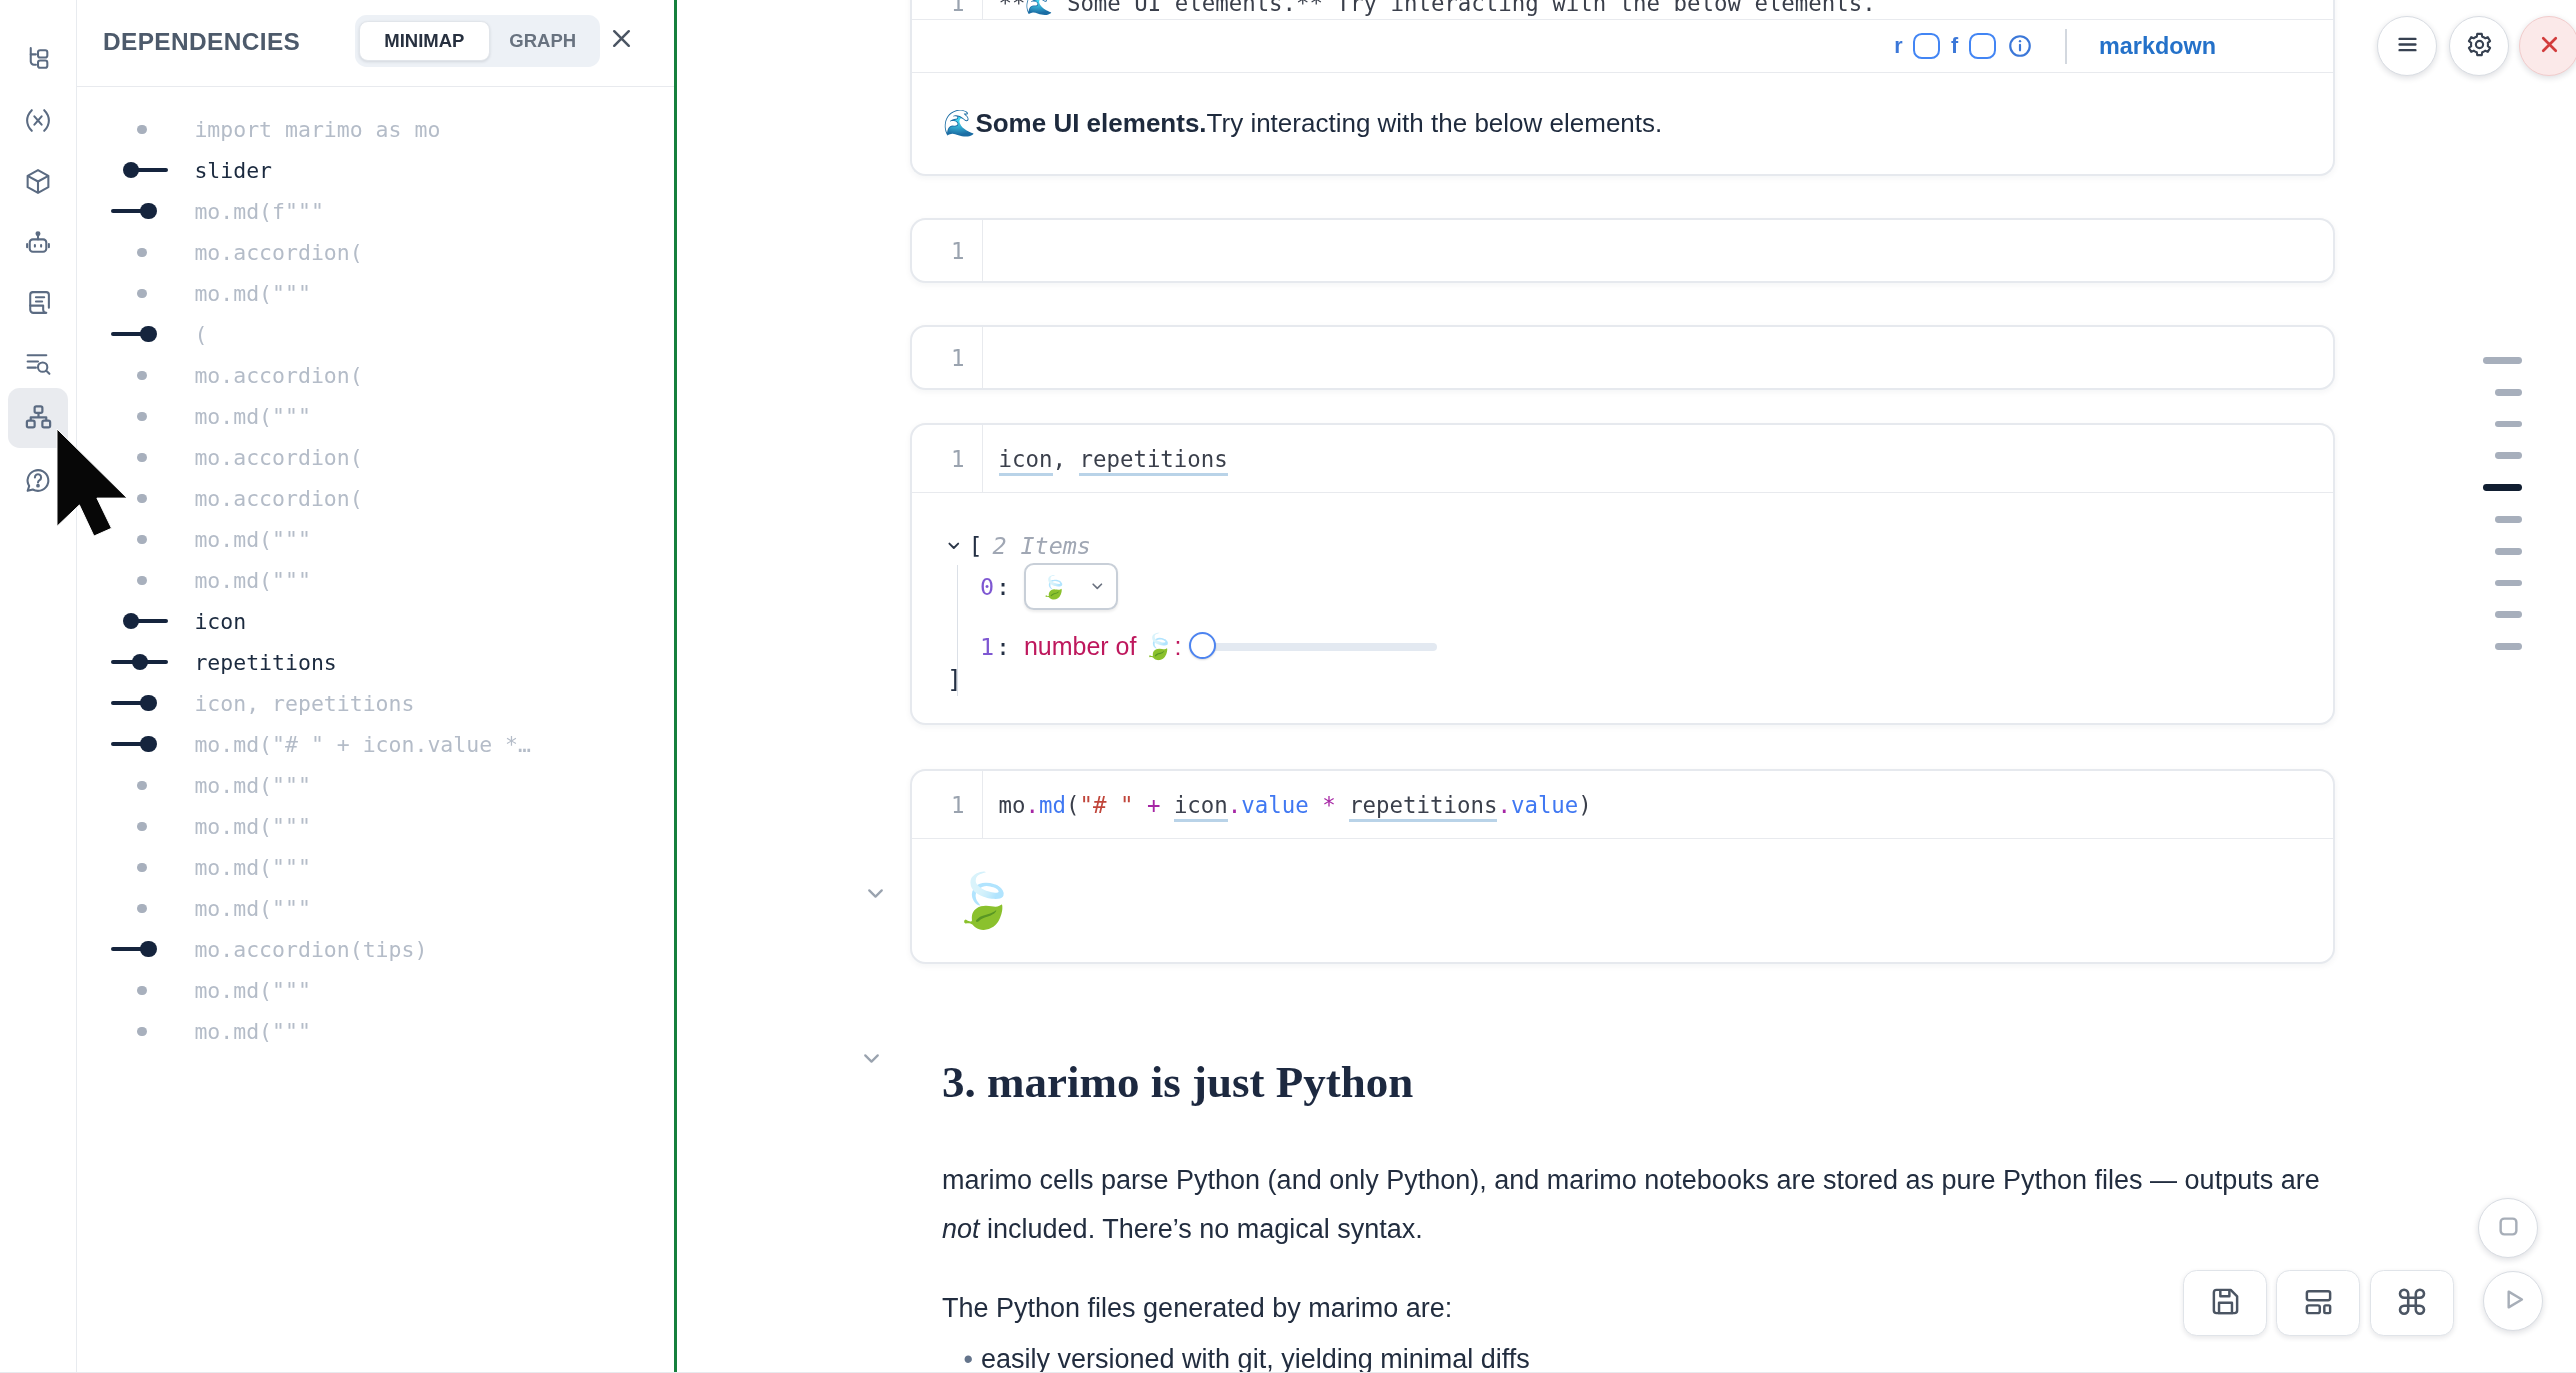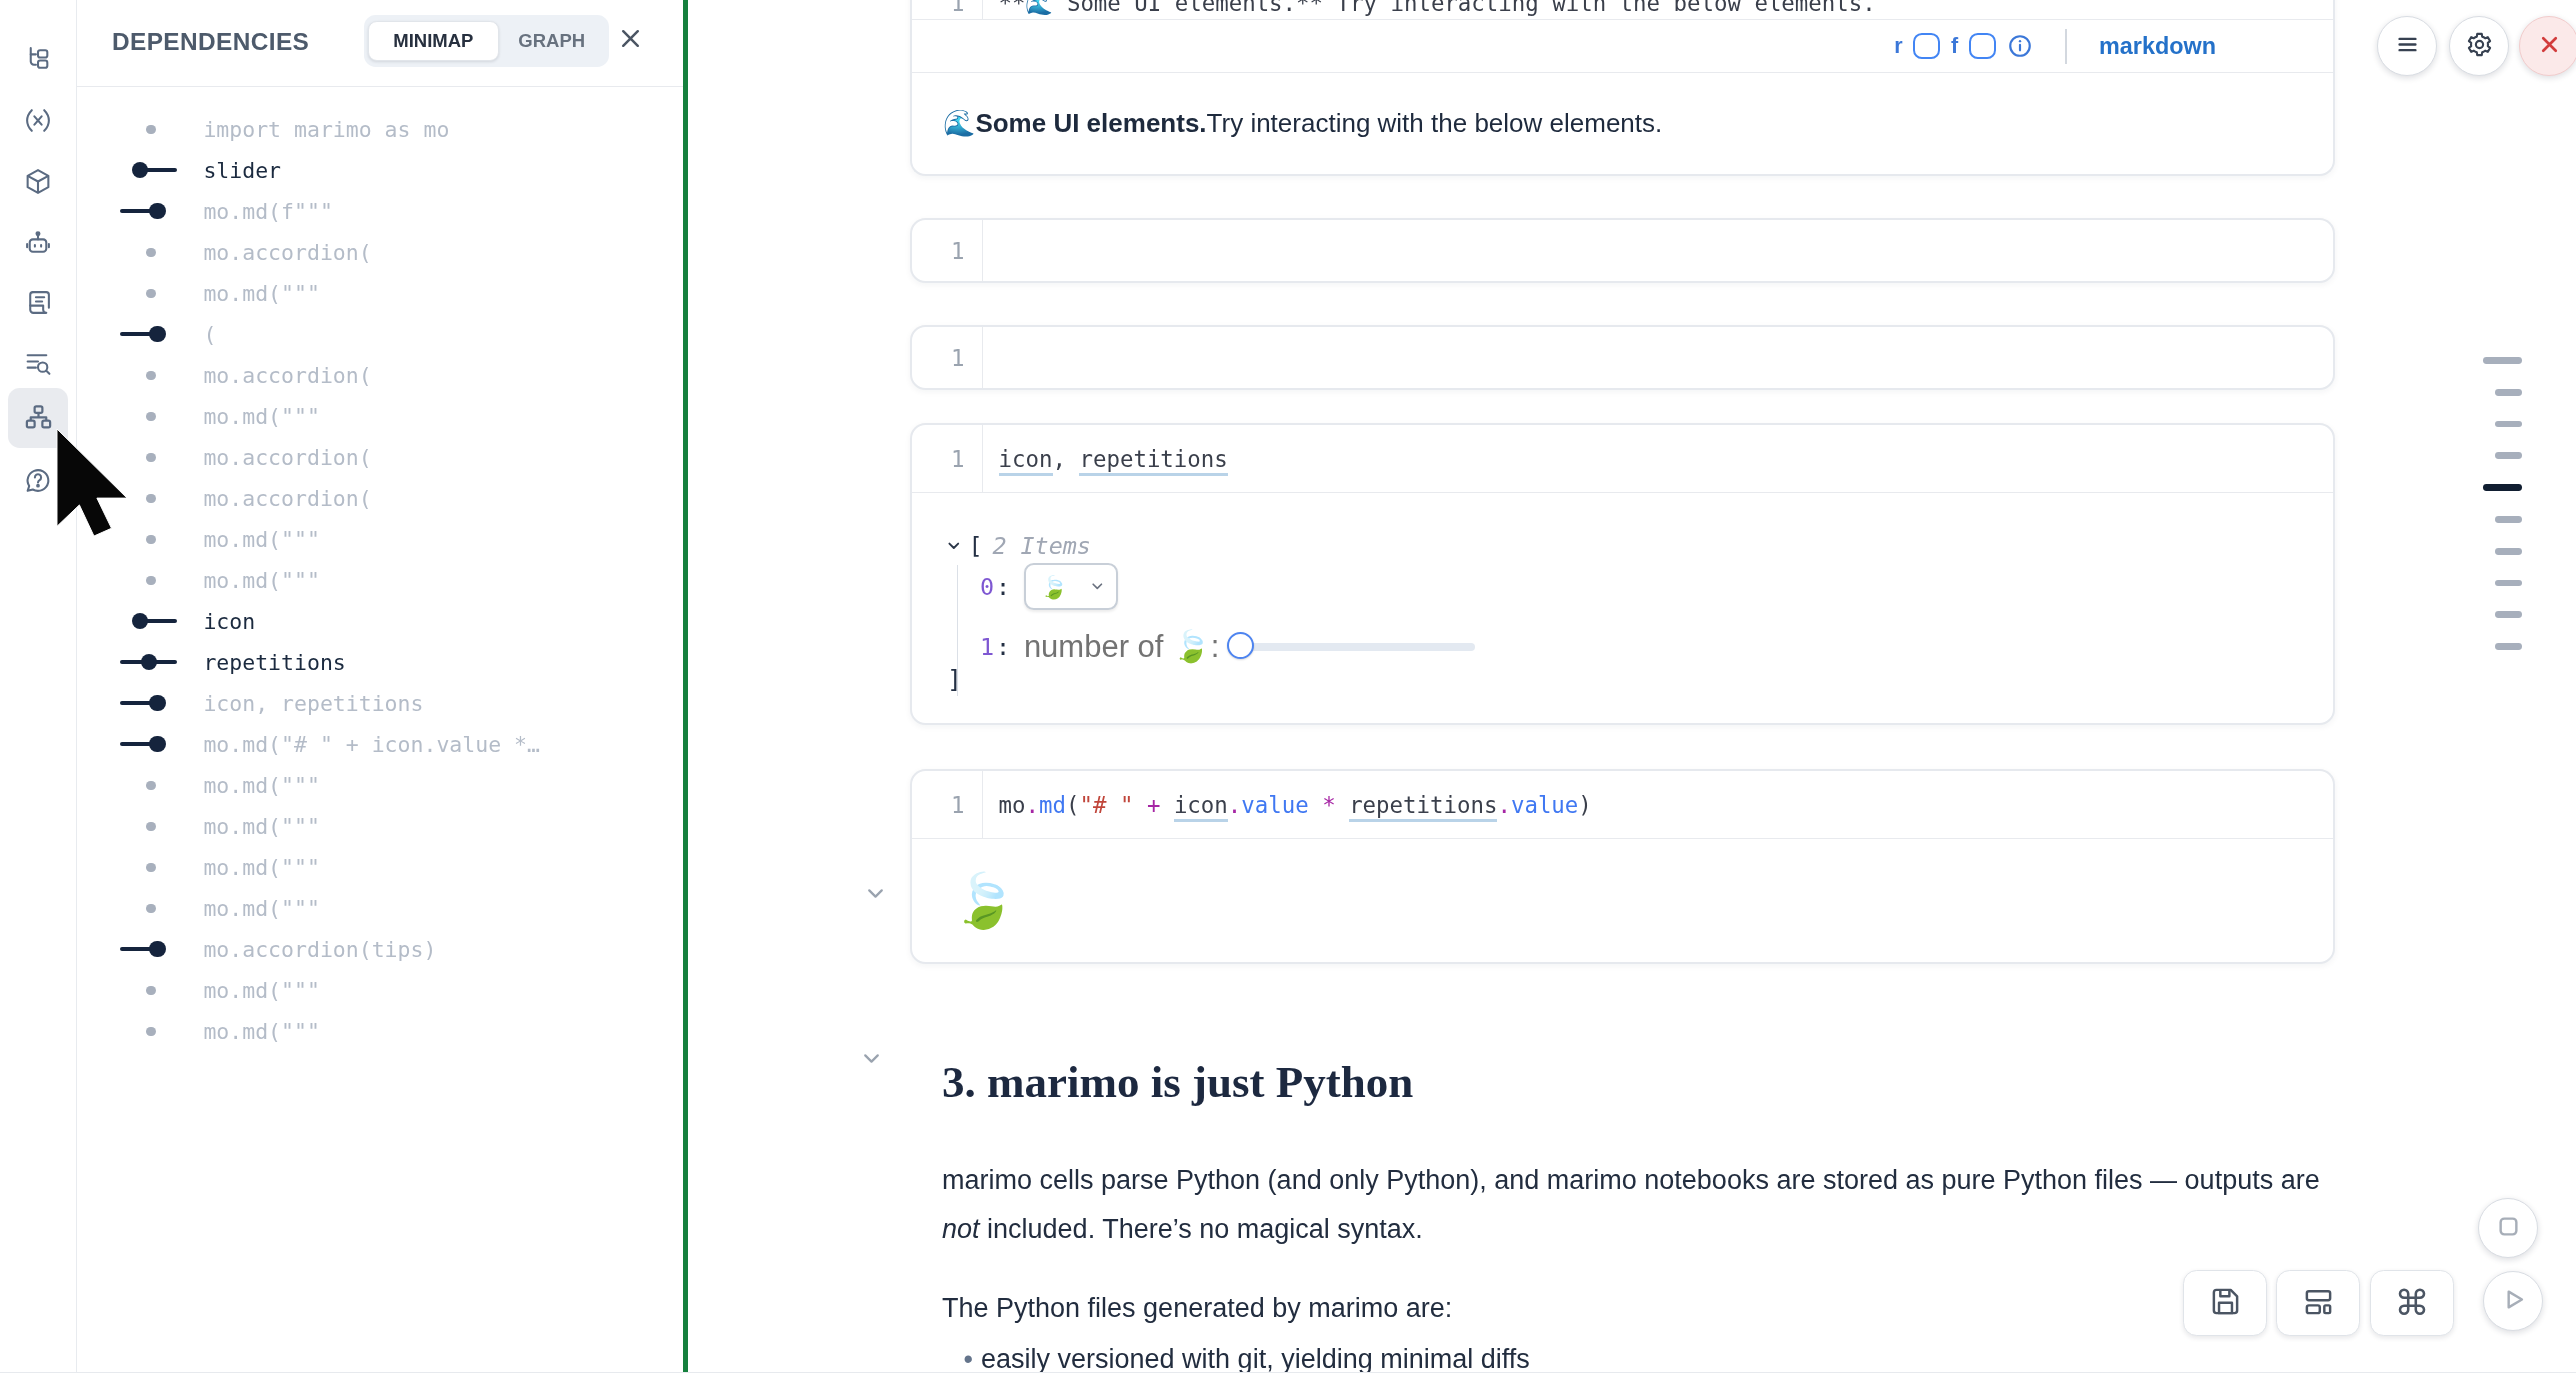--- a/index.html
+++ b/index.html
@@ -9,22 +9,22 @@
     -webkit-font-smoothing:antialiased;
   }
   
   .sidebar{position:absolute;left:0;top:0;width:76px;height:100%;background:#fff;
     border-right:1px solid #e8ebef;z-index:6;}
   .side-icon{position:absolute;left:50%;transform:translateX(-50%);width:51px;height:51px;
     display:flex;align-items:center;justify-content:center;border-radius:11.7px;color:#5b6b82;}
   .side-icon.active{background:#e9ebef;width:60px;height:60px;}
   .side-icon svg{display:block;}
   
-  .panel{position:absolute;left:69px;top:0;width:614px;height:100%;background:#fff;
-    border-right:5px solid #15803d;z-index:5;}
+  .panel{position:absolute;left:60px;top:0;width:614px;height:100%;background:#fff;
+    border-right:3px solid #15803d;z-index:5;}
   .panel-header{position:relative;height:86px;border-bottom:1px solid #e8eaee;}
   .panel-title{position:absolute;left:43px;top:28px;font-size:24.4px;font-weight:700;
     color:#4d5a6b;letter-spacing:0.4px;}
   .toggle{position:absolute;left:295px;top:14.6px;height:52px;background:#edf1f6;border-radius:11.7px;
     display:flex;align-items:center;padding:0 3.9px;box-sizing:border-box;}
   .toggle .chip{height:38px;display:flex;align-items:center;padding:0 24.4px;font-size:18.5px;
     font-weight:700;border-radius:8.8px;}
   .toggle .chip.on{background:#fff;color:#27303f;border:1px solid #e1e5ea;
     box-shadow:0 1px 2.9px rgba(16,24,40,.12);}
   .toggle .chip.off{color:#68727f;padding:0 19.5px;}
@@ -91,21 +91,21 @@
   .out-head .cnt{color:#a0a7b4;font-style:italic;margin-left:9.8px;}
   .guide{position:absolute;left:45px;top:72px;width:1px;height:131px;background:#dbe0e7;}
   .out-row0{position:absolute;left:68px;top:68px;height:51px;display:flex;align-items:center;gap:13.7px;}
   .out-row1{position:absolute;left:68px;top:135px;height:37px;display:flex;align-items:center;}
   .idx{font-size:23.4px;color:#7e57d2;}
   .colon{font-size:23.4px;color:#243044;margin-left:2px;}
   .dd{width:94px;height:47px;background:#fff;border:2px solid #c8cfd8;border-radius:9.8px;
     box-shadow:0 2px 2.9px rgba(0,0,0,.08);display:flex;align-items:center;box-sizing:border-box;}
   .dd .em{font-size:22.4px;margin-left:14.6px;}
   .dd .chev{margin-left:auto;margin-right:10.7px;color:#6b7280;display:flex;}
-  .sl-label{font-family:"Liberation Sans",sans-serif;font-size:31px;color:#737373;margin:0 9.8px 0 13.7px;}
+  .sl-label{font-family:"Liberation Sans",sans-serif;font-size:25px;color:#be185d;margin:0 9.8px 0 13.7px;}
   .slider{position:relative;width:246px;height:29px;}
   .slider .track{position:absolute;left:0;right:0;top:10.7px;height:8.8px;border-radius:4.9px;background:#e3e9f1;}
   .slider .thumb{position:absolute;left:-2px;top:0;width:27px;height:27px;border-radius:50%;
     background:#fff;border:2.9px solid #4d84f0;box-sizing:border-box;box-shadow:0 1px 2px rgba(0,0,0,.15);}
   .out-close{position:absolute;left:35px;top:172px;font-size:25px;color:#243044;}
   .cellMd{top:769px;height:195px;}
   .out-md{height:124px;display:flex;align-items:center;padding-left:39px;font-size:53px;}
   
   .margin-chev{position:absolute;color:#9aa3af;display:flex;z-index:4;}
   

